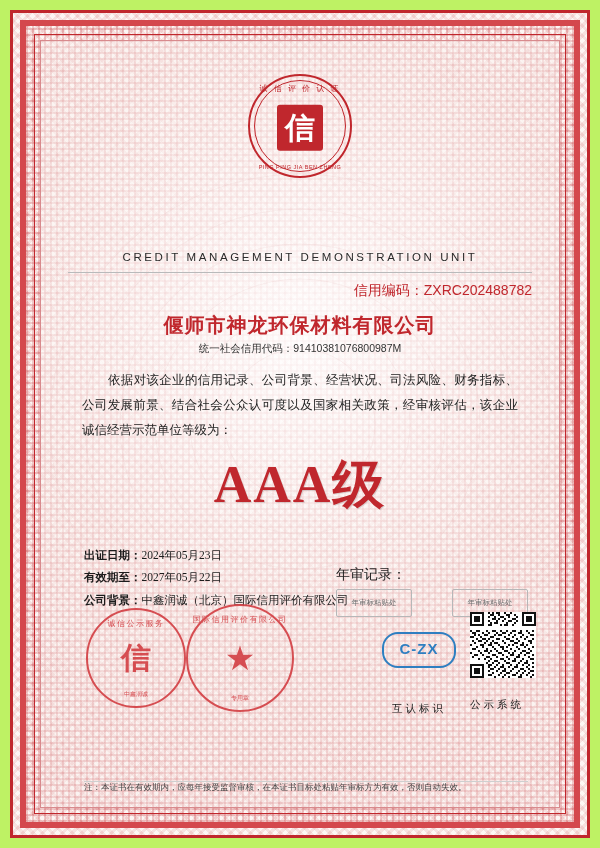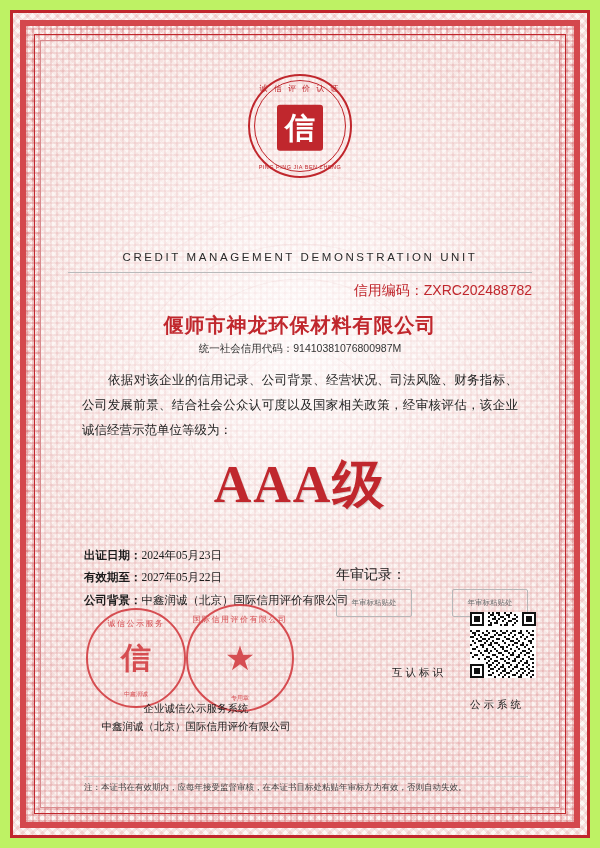--- a/index.html
+++ b/index.html
@@ -340,21 +340,20 @@
     color: #1c1c1c;
     font-family: "Liberation Serif", "DejaVu Serif", serif;
   }
   .footnote {
     position: absolute;
     left: 38px; right: 26px;
     bottom: 8px;
     font-size: 8.5px;
     color: #444;
     border-top: 1px solid #cfcfcf;
-    padding-top: 5px;
     font-family: "Liberation Serif", "DejaVu Serif", serif;
   }
 </style>
 </head>
 <body>
 
 <div class="cert">
   <div class="border-outer"></div>
   <div class="border-mid"></div>
   <div class="border-thin"></div>
@@ -422,26 +421,23 @@
         <div class="s-core">信</div>
         <div class="s-bot">中鑫润诚</div>
       </div>
 
       <div class="stamp stamp-2">
         <div class="s-top">国际信用评价有限公司</div>
         <div class="star">★</div>
         <div class="s-bot">专用章</div>
       </div>
 
-      <div class="stamp-caption">
-        <div>企业诚信公示服务系统</div>
-        <div>中鑫润诚（北京）国际信用评价有限公司</div>
-      </div>
 
       <div class="mutual">
+        <div class="logo">C-ZX</div>
         <div class="cap">互认标识</div>
       </div>
 
       <div class="qr-wrap">
         <svg class="qr" viewBox="0 0 33 33" shape-rendering="crispEdges">
           <rect width="33" height="33" fill="#ffffff"></rect>
           <g fill="#111111">
             <rect x="0" y="0" width="7" height="7"></rect>
               <rect x="1" y="1" width="5" height="5" fill="#fff"></rect>
               <rect x="2" y="2" width="3" height="3"></rect>

